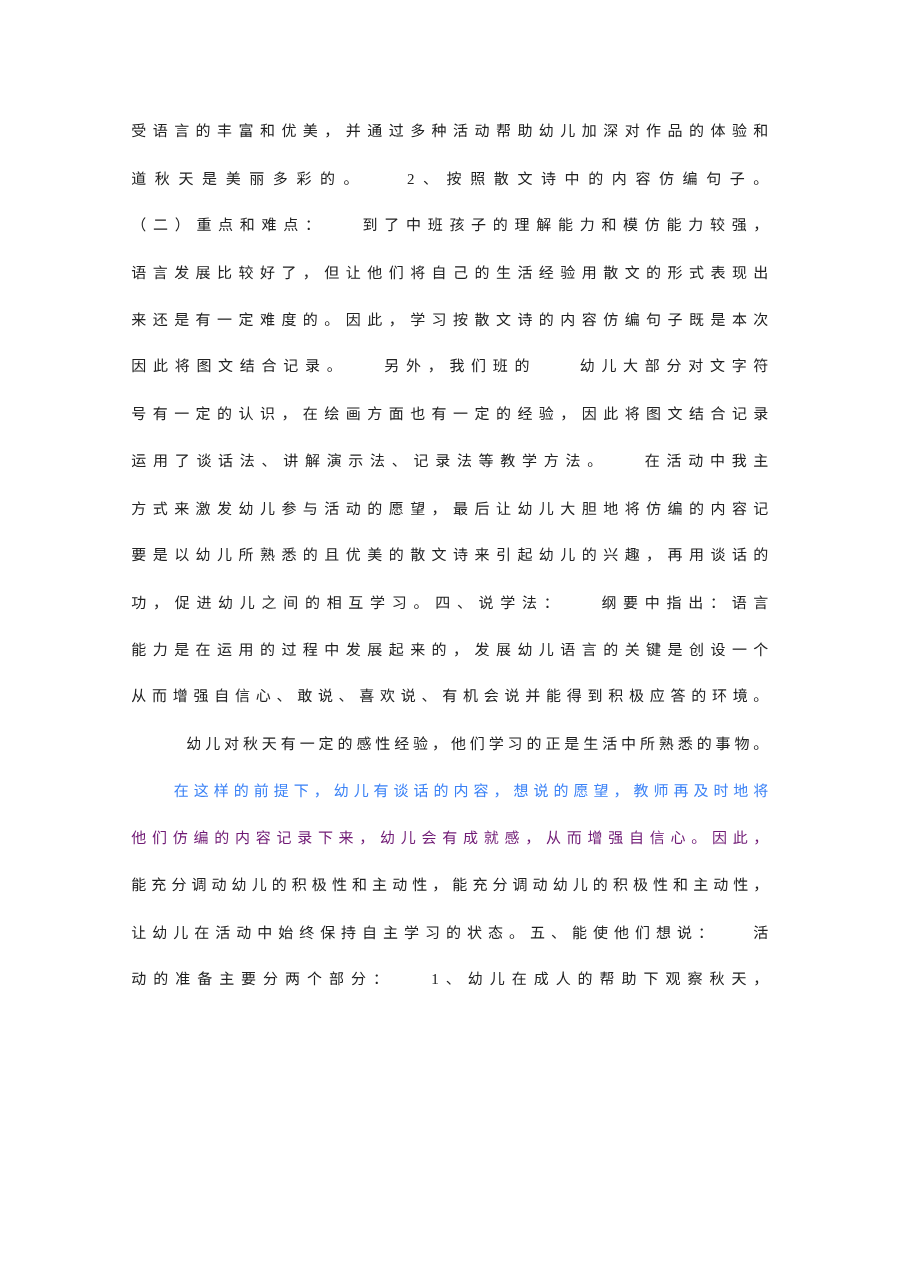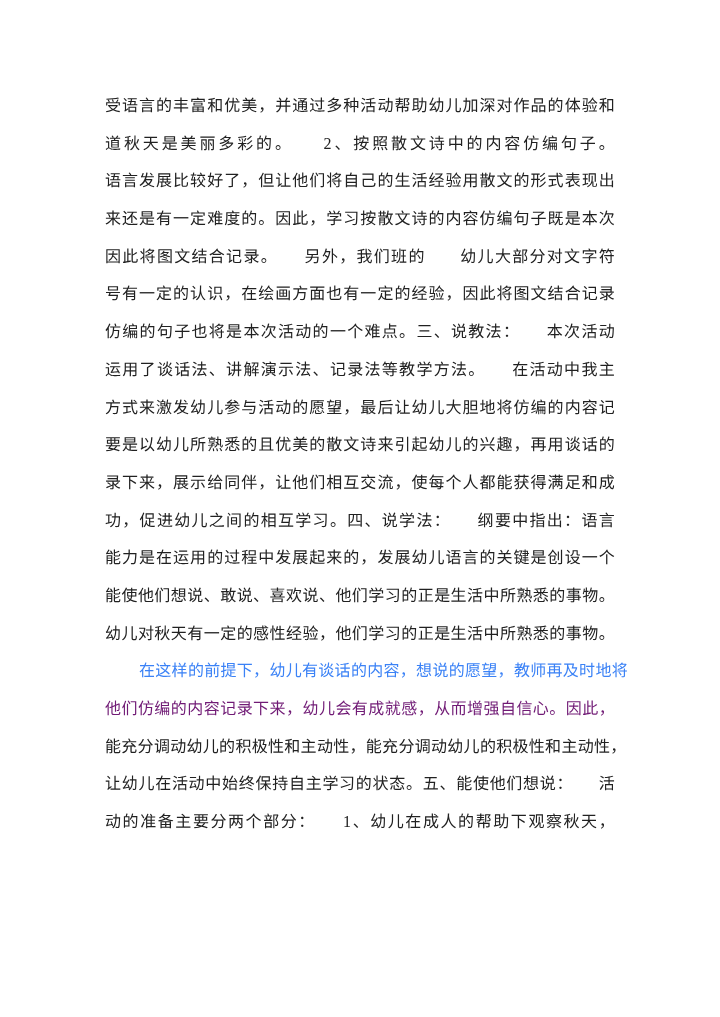--- a/index.html
+++ b/index.html
@@ -22,51 +22,50 @@
     height: 1017px;
     background: #ffffff;
   }
   .text-block {
     position: absolute;
     left: 105px;
     top: 87px;
     width: 510px;
   }
   .line {
-    font-size: 16px;
+    font-size: 12px;
     line-height: 37.7px;
     height: 37.7px;
     color: #212121;
     letter-spacing: 0.3px;
     text-align: justify;
     text-align-last: justify;
     white-space: nowrap;
     overflow: visible;
     -webkit-font-smoothing: antialiased;
   }
 </style>
 </head>
 <body style="background: rgb(255, 255, 255);">
 
 <div class="page">
   <div class="text-block">
     <div class="line" style="color: rgb(33, 33, 33);">受语言的丰富和优美，并通过多种活动帮助幼儿加深对作品的体验和</div>
     <div class="line" style="color: rgb(33, 33, 33);">道秋天是美丽多彩的。　　2、按照散文诗中的内容仿编句子。</div>
+    <div class="line" style="color: rgb(33, 33, 33);">（二）重点和难点：　　到了中班孩子的理解能力和模仿能力较强，</div>
     <div class="line" style="color: rgb(33, 33, 33);">语言发展比较好了，但让他们将自己的生活经验用散文的形式表现出</div>
     <div class="line" style="color: rgb(33, 33, 33);">来还是有一定难度的。因此，学习按散文诗的内容仿编句子既是本次</div>
     <div class="line" style="color: rgb(33, 33, 33);">因此将图文结合记录。　　另外，我们班的　　幼儿大部分对文字符</div>
     <div class="line" style="color: rgb(33, 33, 33);">号有一定的认识，在绘画方面也有一定的经验，因此将图文结合记录</div>
-    <div class="line" style="color: rgb(33, 33, 33);">仿编的句子也将是本次活动的一个难点。三、说教法：　　本次活动</div>
     <div class="line" style="color: rgb(33, 33, 33);">运用了谈话法、讲解演示法、记录法等教学方法。　　在活动中我主</div>
     <div class="line" style="color: rgb(33, 33, 33);">方式来激发幼儿参与活动的愿望，最后让幼儿大胆地将仿编的内容记</div>
     <div class="line" style="color: rgb(33, 33, 33);">要是以幼儿所熟悉的且优美的散文诗来引起幼儿的兴趣，再用谈话的</div>
-    <div class="line" style="color: rgb(33, 33, 33);">录下来，展示给同伴，让他们相互交流，使每个人都能获得满足和成</div>
     <div class="line" style="color: rgb(33, 33, 33);">功，促进幼儿之间的相互学习。四、说学法：　　纲要中指出：语言</div>
     <div class="line" style="color: rgb(33, 33, 33);">能力是在运用的过程中发展起来的，发展幼儿语言的关键是创设一个</div>
-    <div class="line" style="color: rgb(33, 33, 33);">能使他们想说、敢说、喜欢说、他们学习的正是生活中所熟悉的事物。</div>
-    <div class="line" style="color: rgb(33, 33, 33);">幼儿对秋天有一定的感性经验，他们学习的正是生活中所熟悉的事物。</div>
+    <div class="line" style="color: rgb(33, 33, 33);">从而增强自信心、敢说、喜欢说、有机会说并能得到积极应答的环境。</div>
+    <div class="line" style="color: rgb(33, 33, 33); margin-left: 44px;">幼儿对秋天有一定的感性经验，他们学习的正是生活中所熟悉的事物。</div>
     <div class="line" style="color: #3b82f6; margin-left: 34px;">在这样的前提下，幼儿有谈话的内容，想说的愿望，教师再及时地将</div>
     <div class="line" style="color: #701a75;">他们仿编的内容记录下来，幼儿会有成就感，从而增强自信心。因此，</div>
     <div class="line" style="color: rgb(33, 33, 33);">能充分调动幼儿的积极性和主动性，能充分调动幼儿的积极性和主动性，</div>
     <div class="line" style="color: rgb(33, 33, 33);">让幼儿在活动中始终保持自主学习的状态。五、能使他们想说：　　活</div>
     <div class="line" style="color: rgb(33, 33, 33);">动的准备主要分两个部分：　　1、幼儿在成人的帮助下观察秋天，</div>
   </div>
 </div>
 
 </body></html>

